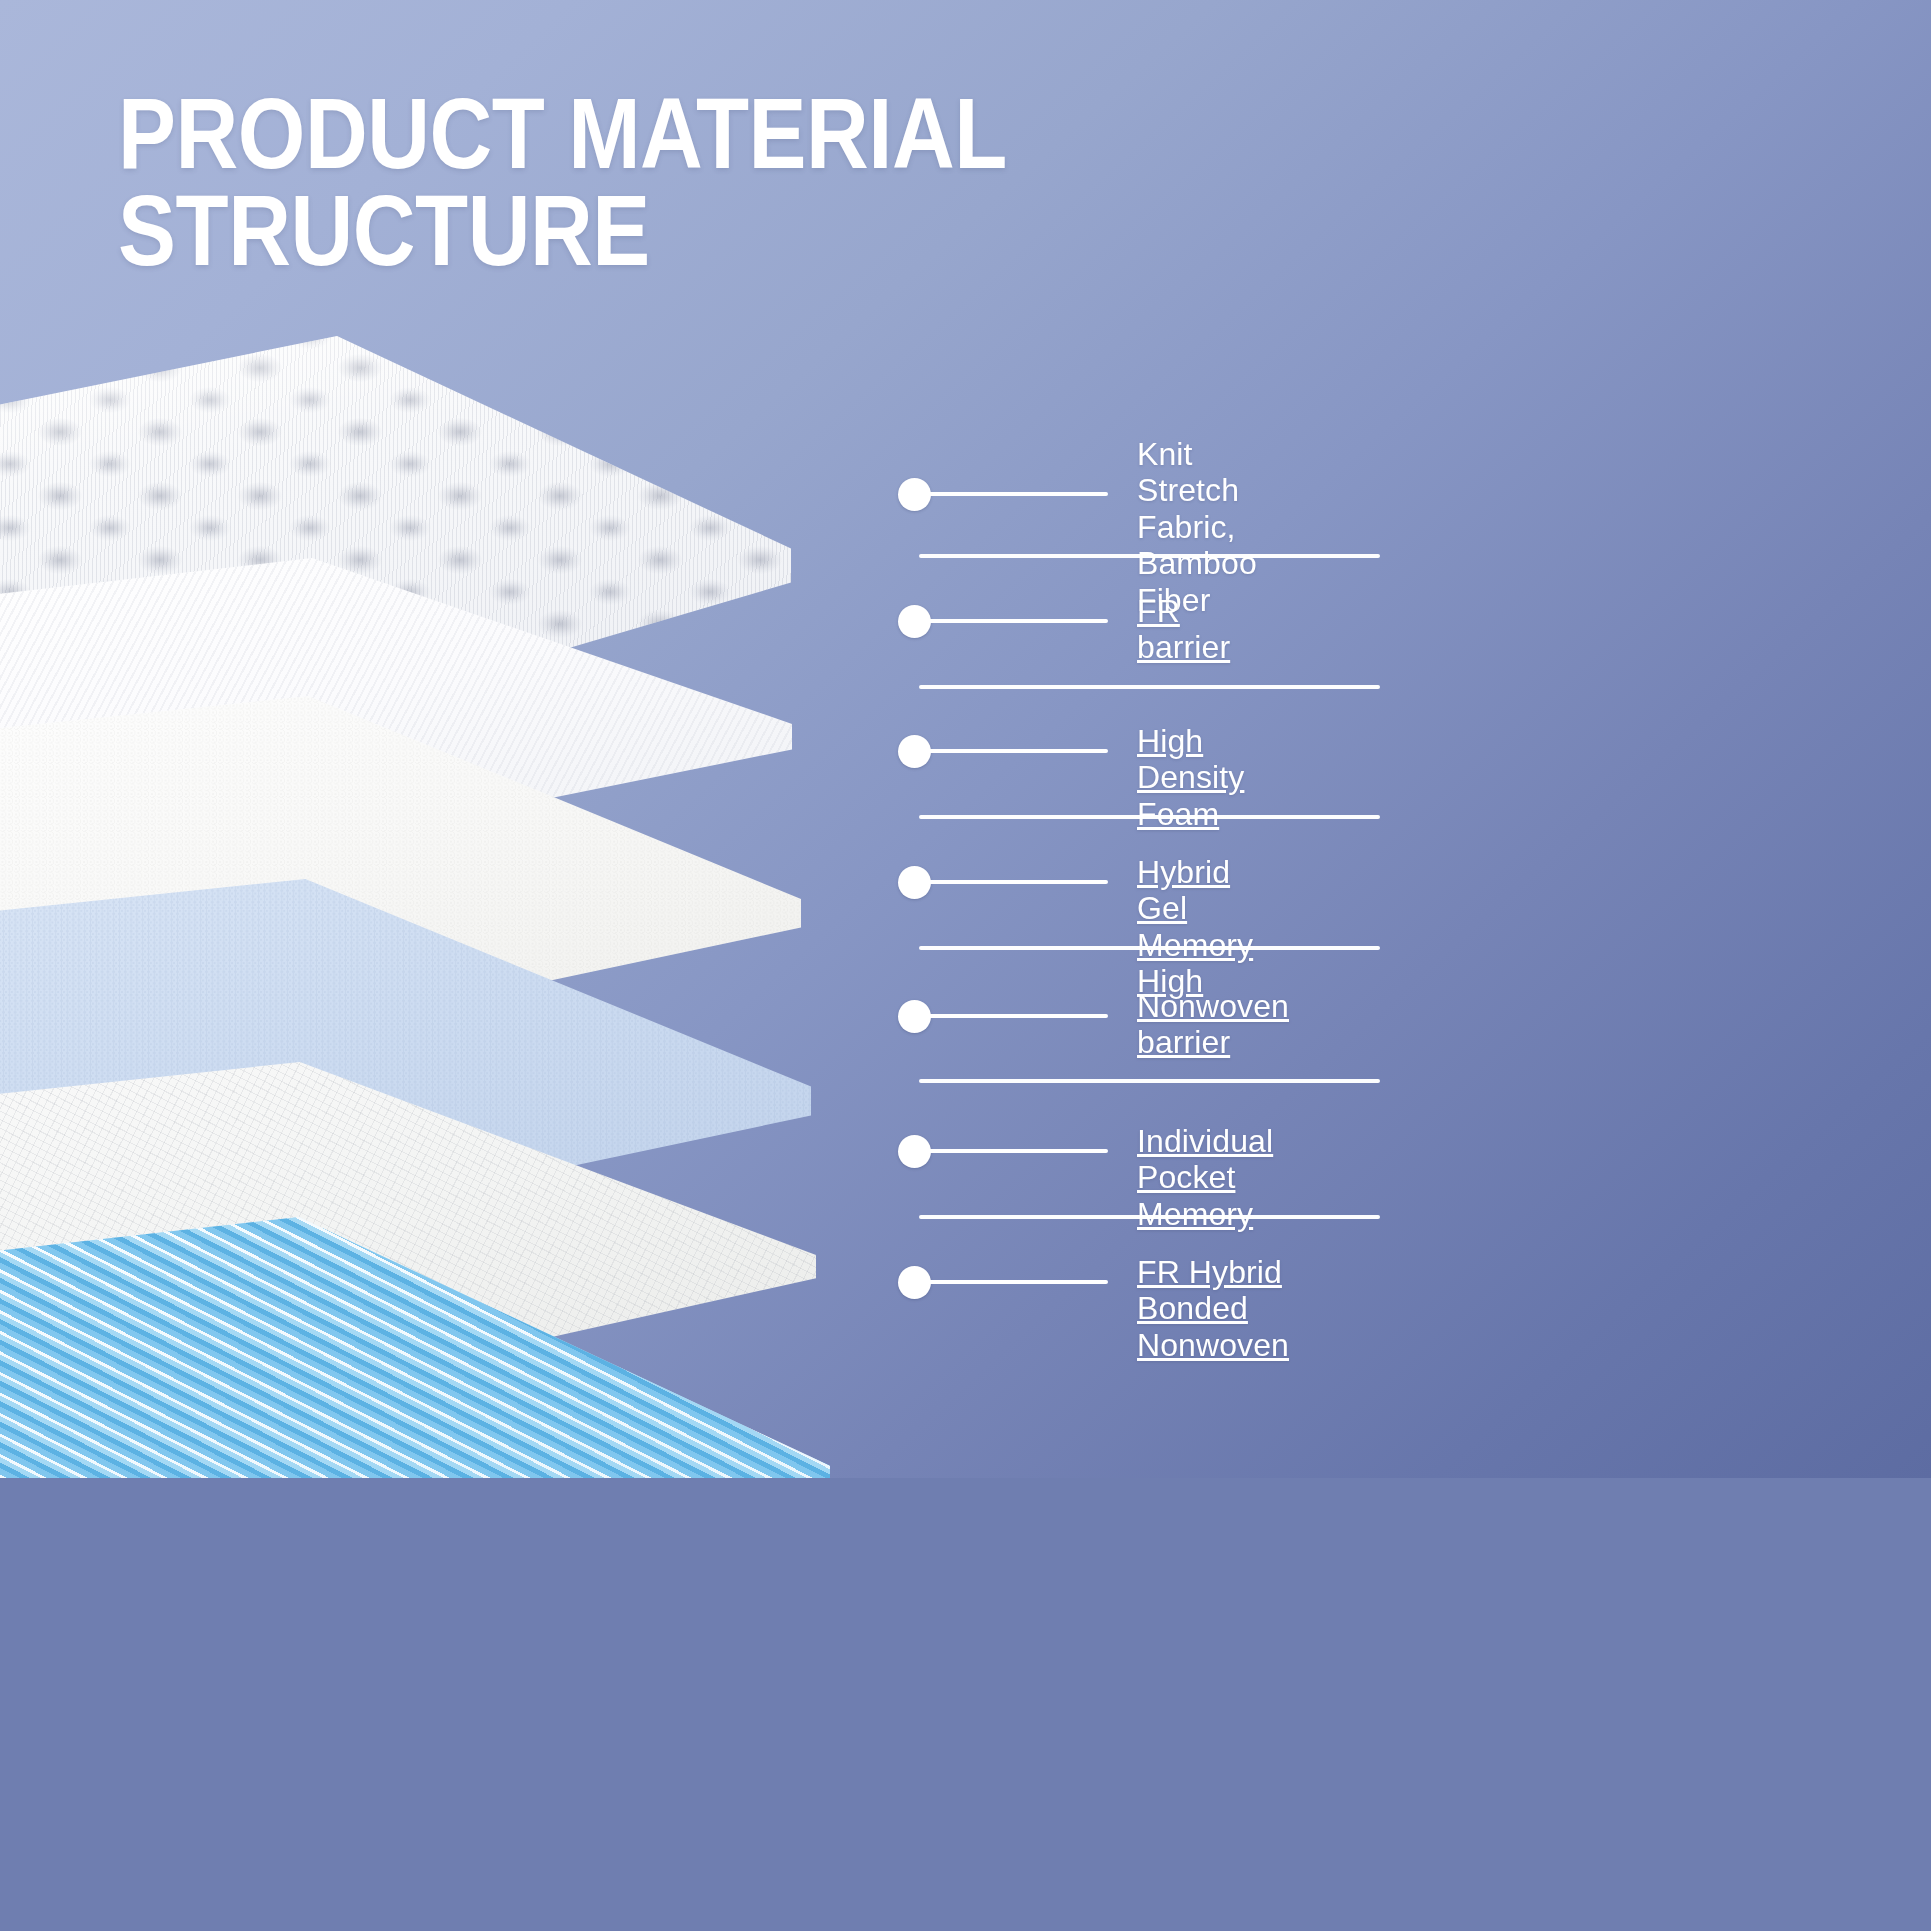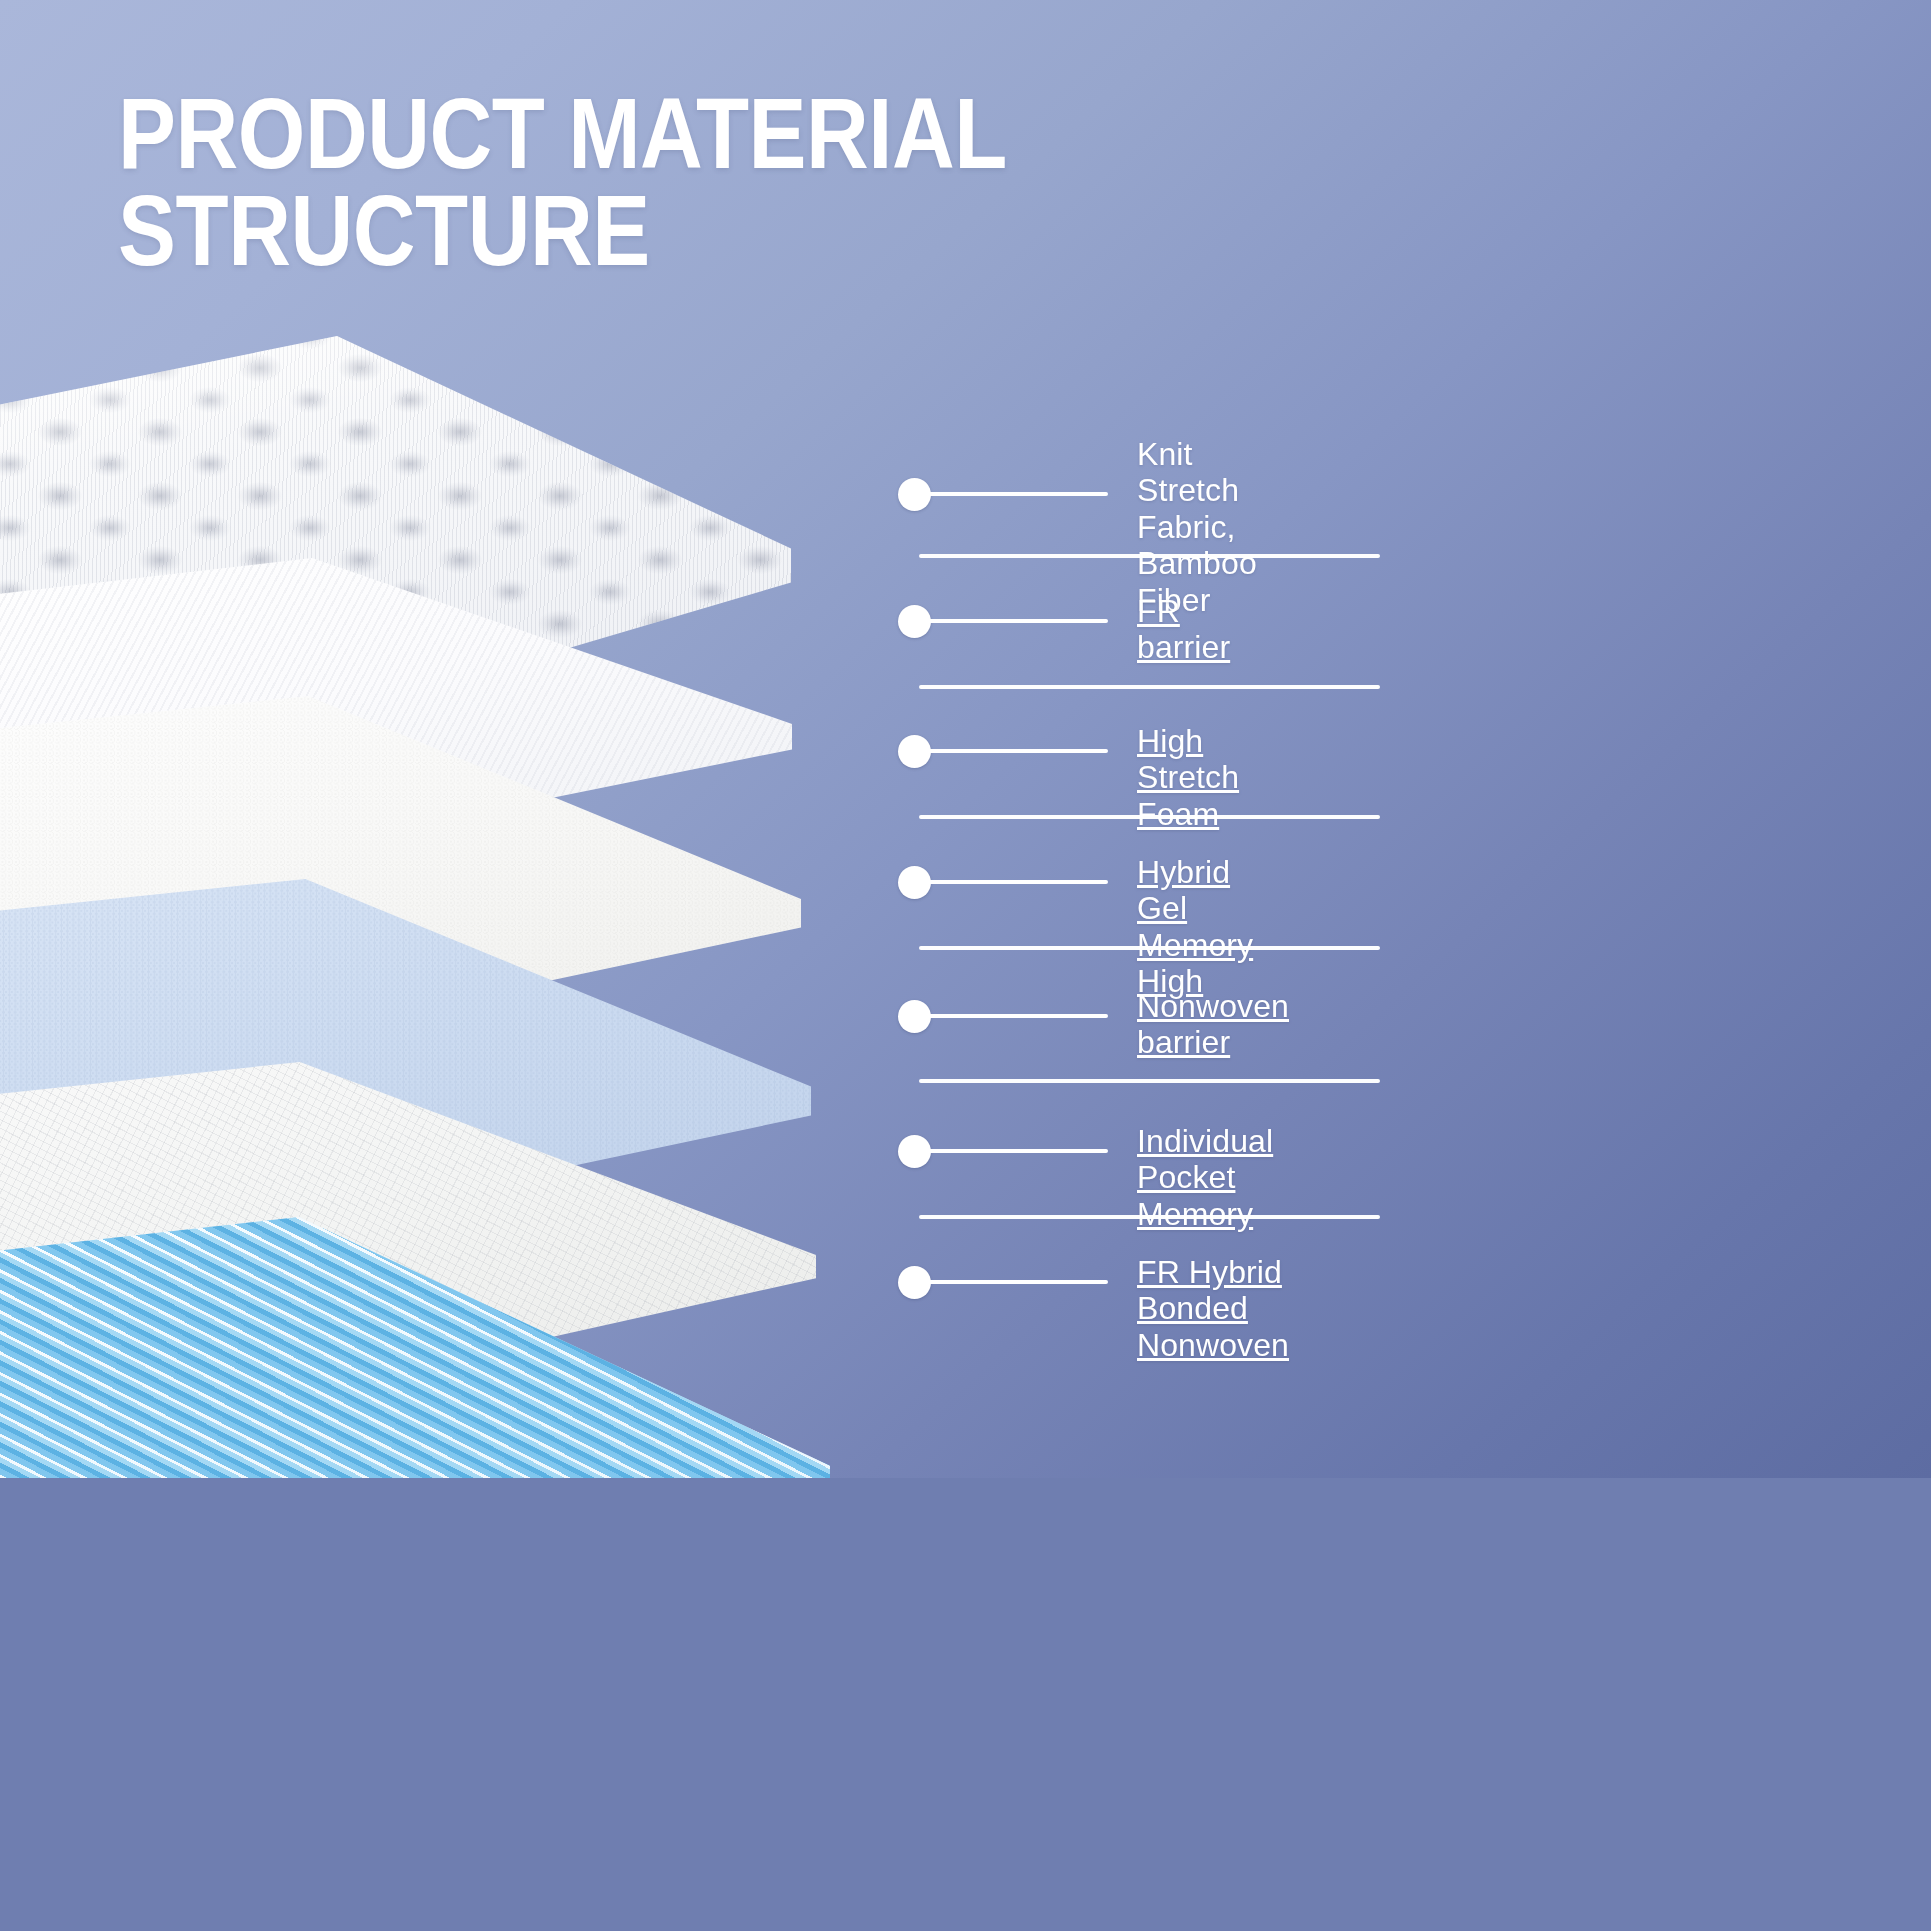--- a/index.html
+++ b/index.html
@@ -326,21 +326,21 @@
       <div class="c-rule" style="top: 554px;"></div>
       <div class="callout" style="top: 621px;">
         <div class="c-dot"></div>
         <div class="c-line"></div>
         <div class="c-text one-line">FR barrier</div>
       </div>
       <div class="c-rule" style="top: 685px;"></div>
       <div class="callout" style="top: 751px;">
         <div class="c-dot"></div>
         <div class="c-line"></div>
-        <div class="c-text one-line">High Stretch Foam</div>
+        <div class="c-text one-line">High Density Foam</div>
       </div>
       <div class="c-rule" style="top: 815px;"></div>
       <div class="callout" style="top: 882px;">
         <div class="c-dot"></div>
         <div class="c-line"></div>
         <div class="c-text one-line">Hybrid Gel Memory High</div>
       </div>
       <div class="c-rule" style="top: 946px;"></div>
       <div class="callout" style="top: 1016px;">
         <div class="c-dot"></div>

